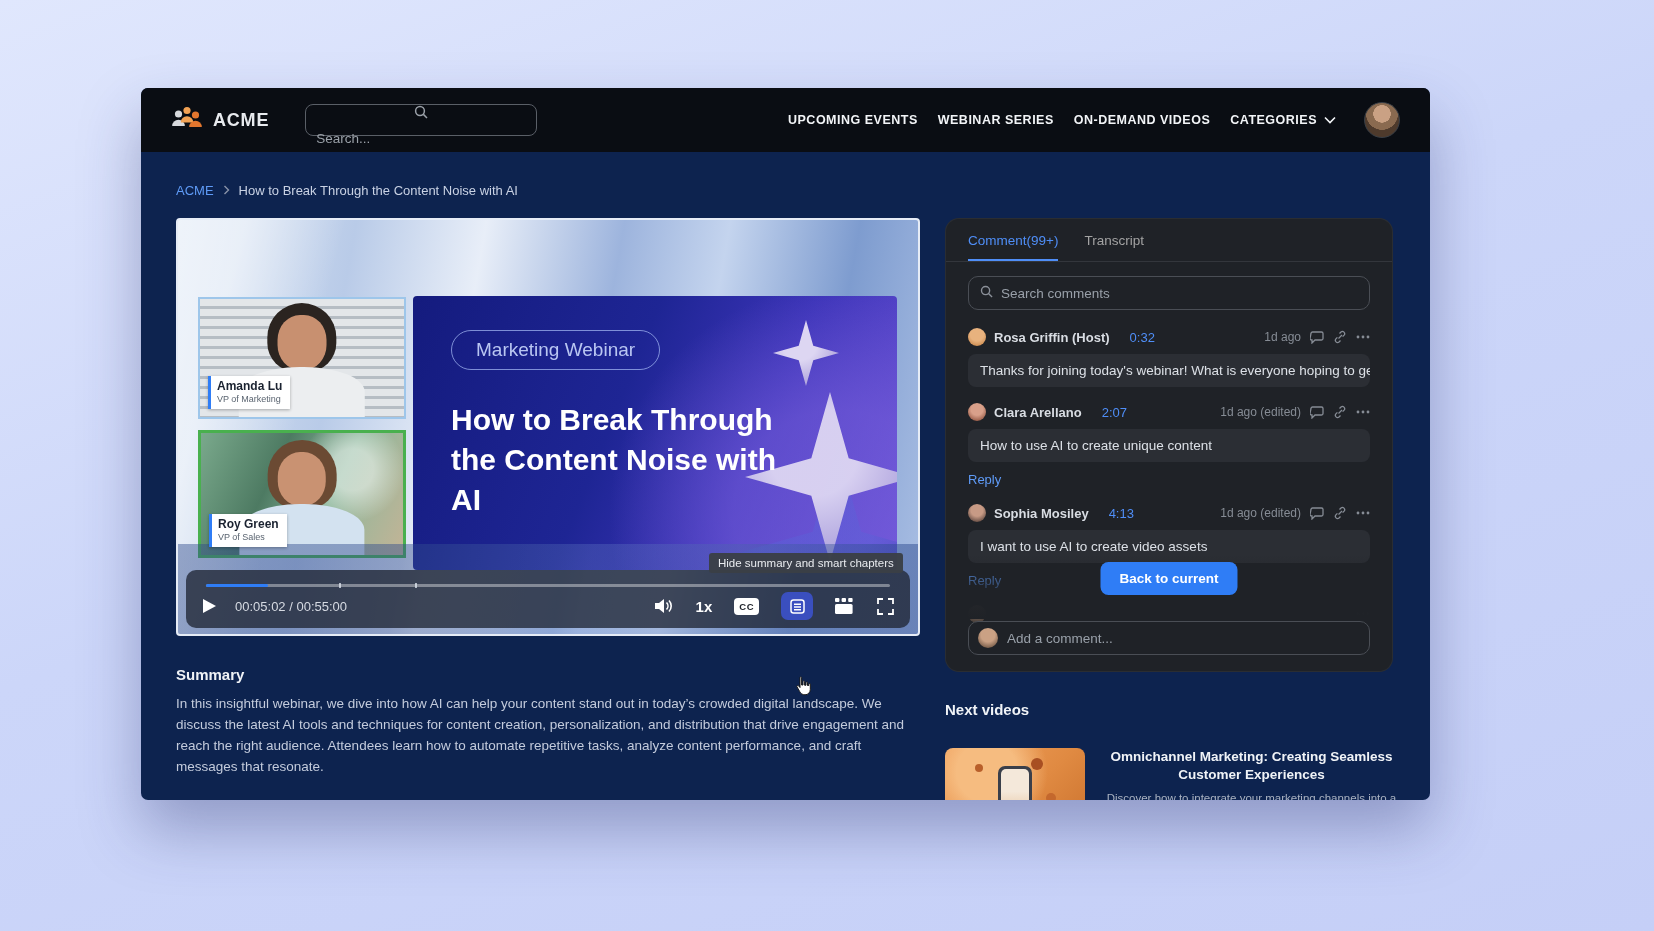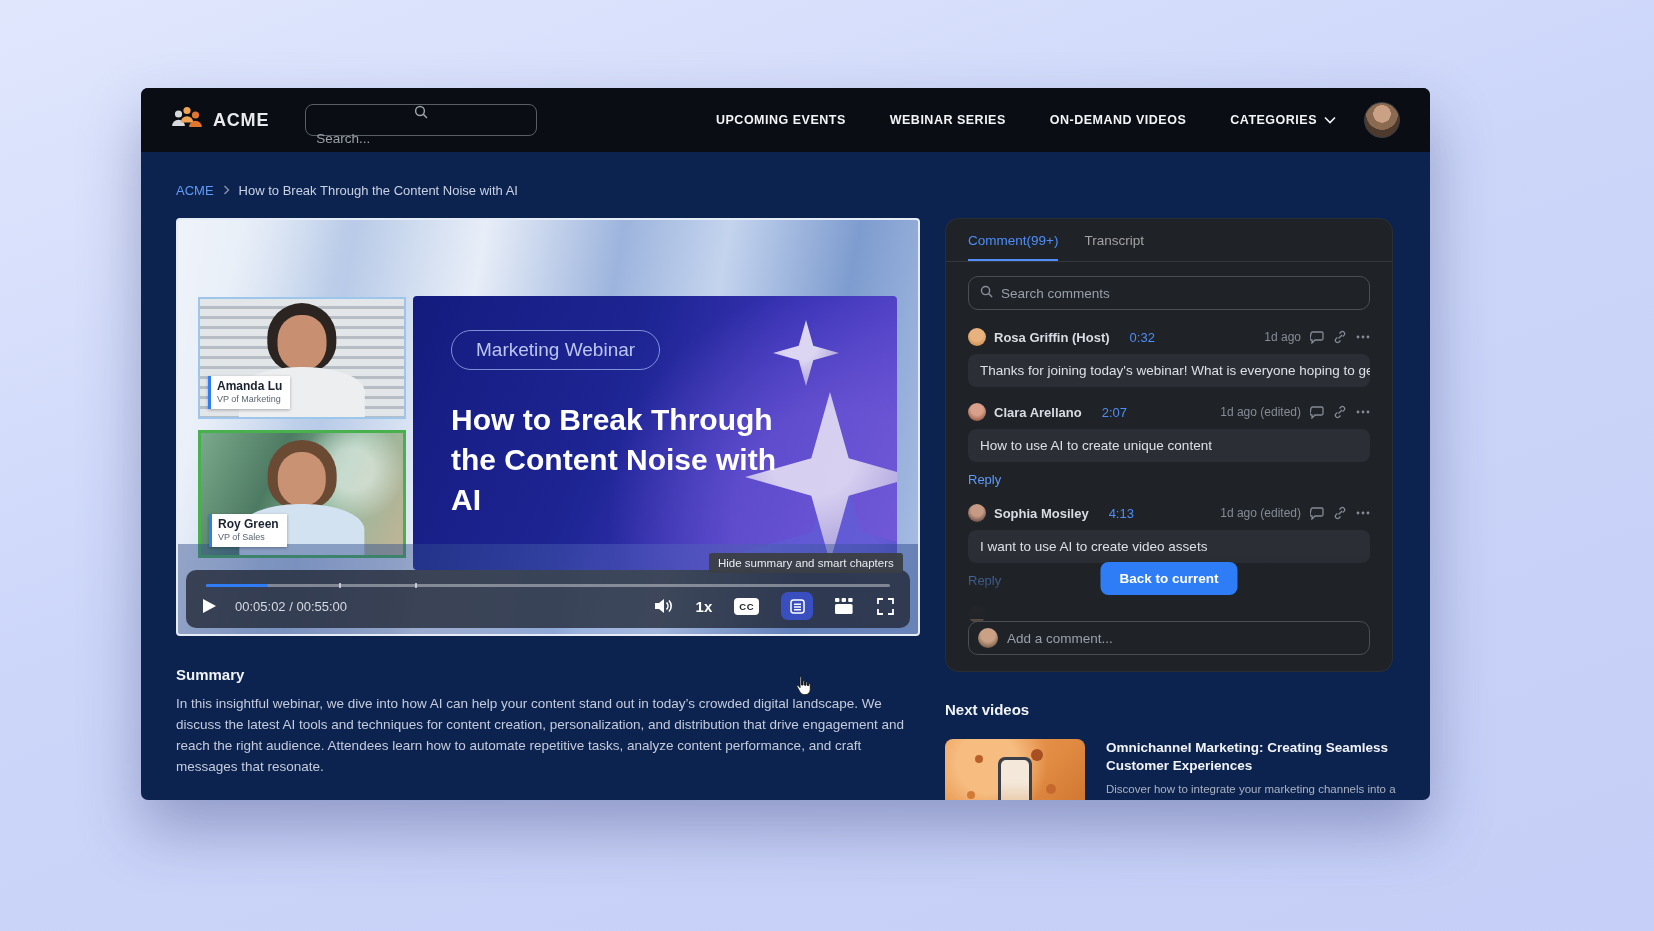--- a/index.html
+++ b/index.html
@@ -12,21 +12,21 @@
 
   
   .navbar { position:relative; height:64px; background:#0a0d13; display:flex; align-items:center; padding:0 30px; }
   .brand { display:flex; align-items:center; gap:10px; }
   .brand-name { color:#e8eaee; font-size:18px; font-weight:800; letter-spacing:.8px; }
   .searchbox { margin-left:36px; width:232px; height:32px; border:1px solid #5a5f67; border-radius:8px;
     display:flex; align-items:center; padding:0 10px; gap:8px;flex-direction:column; }
   .searchbox input { background:transparent; border:none; outline:none; color:#cfd3da; font-size:13.5px; width:100%;
     font-family:"Liberation Sans", sans-serif; }
   .searchbox input::placeholder { color:#9aa0a8; }
-  .nav-links { margin-left:auto; display:flex; align-items:center; gap:44px; }
+  .nav-links { margin-left:auto; display:flex; align-items:center; gap:20px; }
   .nav-link { color:#f2f4f7; font-size:12.5px; font-weight:700; letter-spacing:.5px; text-decoration:none;
     display:flex; align-items:center; gap:7px; cursor:pointer; }
   .nav-avatar { width:36px; height:36px; border-radius:50%; margin-left:28px; cursor:pointer;
     background:radial-gradient(circle at 50% 32%, #caa184 0 30%, #8a6a50 31% 55%, #4e3a2c 56% 100%);
     border:1px solid #3a3f46; }
 
   
   .breadcrumb { position:absolute; left:35px; top:95px; display:flex; align-items:center; gap:9px; font-size:13px; }
   .crumb-link { color:#5f9bf7; text-decoration:none; cursor:pointer; }
   .crumb-cur { color:#c9d2e4; }
@@ -136,21 +136,21 @@
     border-radius:10px; display:flex; align-items:center; gap:9px; padding:0 9px; z-index:7; background:#1f2227; }
   .ac-avatar { width:20px; height:20px; border-radius:50%; flex:0 0 auto;
     background:radial-gradient(circle at 50% 35%, #caa184 0 42%, #4e3a2c 100%); }
   .add-comment input { background:transparent; border:none; outline:none; color:#cfd3da; font-size:13.5px; width:100%;
     font-family:"Liberation Sans", sans-serif; }
   .add-comment input::placeholder { color:#99a0a9; }
 
   
   .next-videos { position:absolute; left:804px; top:613px; width:452px; }
   .next-videos h2 { color:#f0f3f7; font-size:15px; font-weight:700; }
-  .nv-card { display:flex; gap:21px; margin-top:21px; cursor:pointer; }
+  .nv-card { display:flex; gap:21px; margin-top:30px; cursor:pointer;text-align:center; }
   .nv-thumb { width:140px; height:96px; border-radius:8px; flex:0 0 auto; position:relative; overflow:hidden;
     background:radial-gradient(circle at 30% 25%, #f6bc80 0 25%, rgba(0,0,0,0) 50%), linear-gradient(135deg,#f0a05c 0%,#e08a42 55%,#c9702c 100%); }
   .nv-phone { position:absolute; left:50%; top:18px; transform:translateX(-50%); width:34px; height:62px;
     background:#3a3f4a; border-radius:7px; }
   .nv-phone::after { content:""; position:absolute; inset:3px; background:linear-gradient(180deg,#f4e8da 0 40%,#e2b88a 100%); border-radius:5px; }
   .nv-dots { position:absolute; left:30px; top:16px; width:8px; height:8px; border-radius:50%; background:#b95f2a;
     box-shadow:58px -4px 0 2px #a84f22, 72px 30px 0 1px #c4682d, -8px 36px 0 0 #d27a36, 64px 52px 0 3px #b95f2a; }
   .nv-title { color:#f0f3f7; font-size:13.5px; font-weight:700; line-height:1.35; }
   .nv-desc { color:#a9b2c1; font-size:11.5px; line-height:1.4; margin-top:6px; }
 

